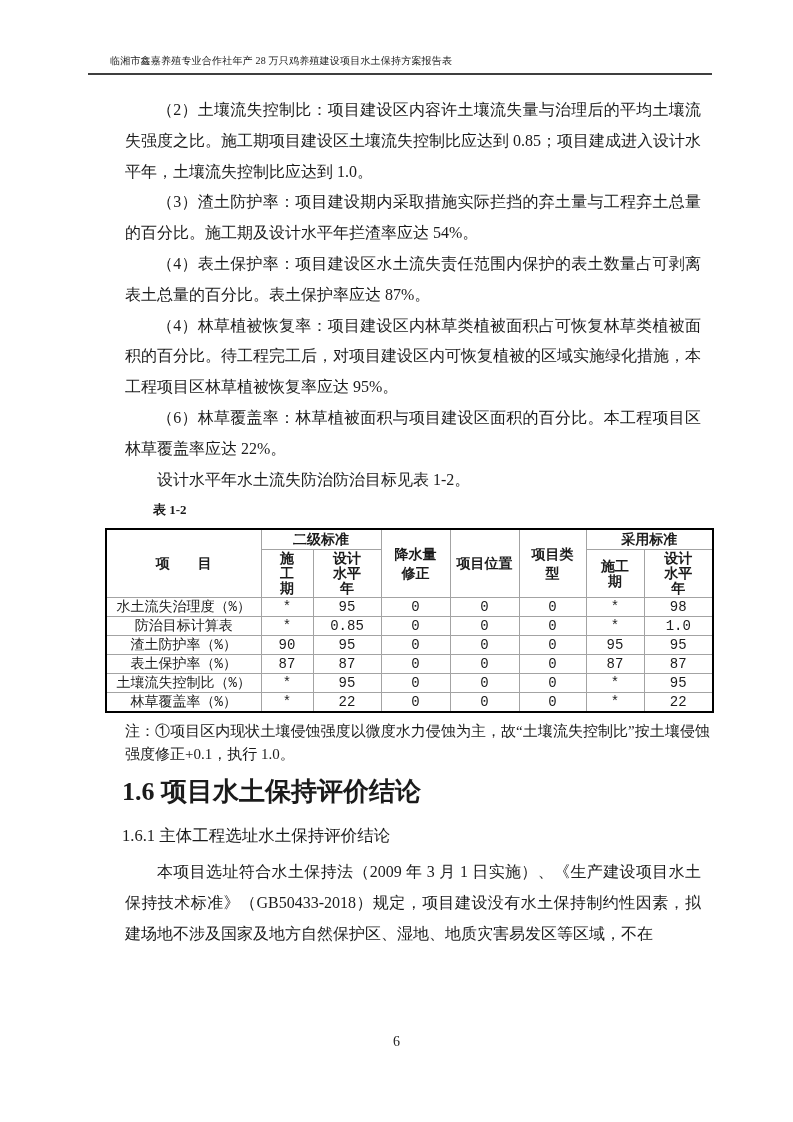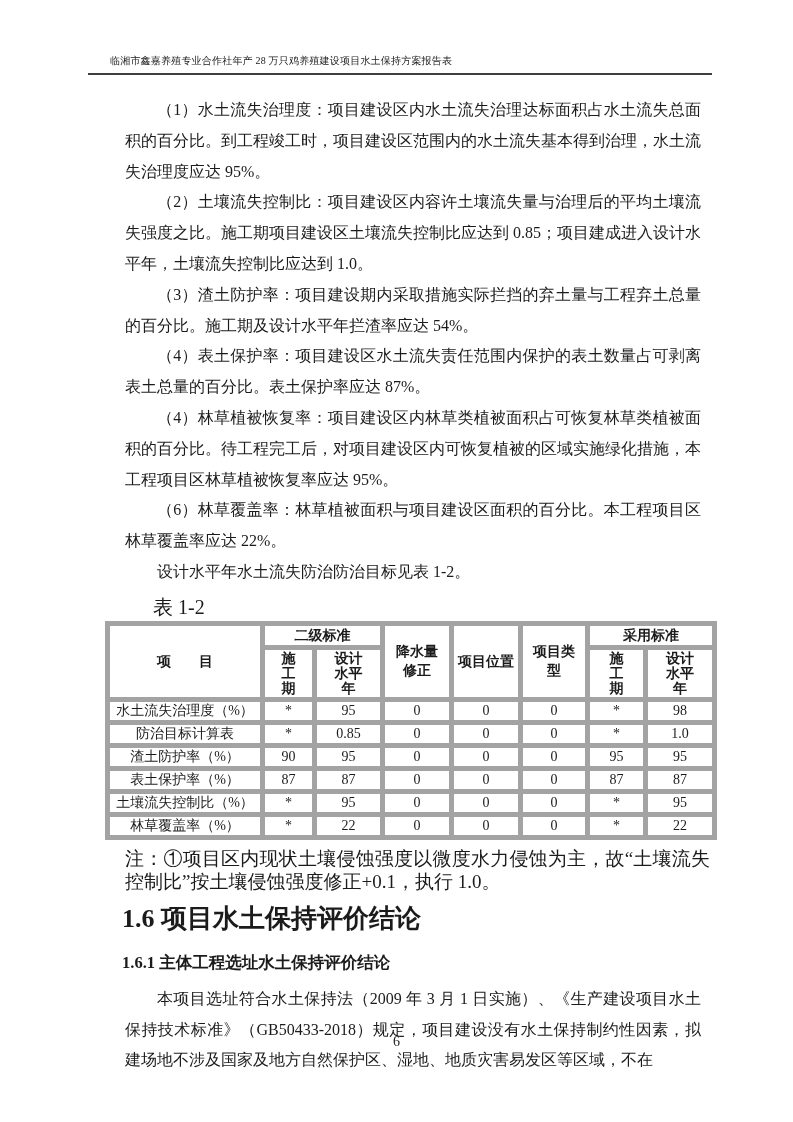--- a/index.html
+++ b/index.html
@@ -37,65 +37,65 @@
     font-size: 16px;
     line-height: 30.8px;
     text-align: justify;
     text-indent: 2em;
   }
   
   .table-caption {
     position: relative;
     margin: 5px 0 2px;
     height: 26px;
-    font-size: 20px;
-    font-weight: normal;
+    font-size: 13px;
+    font-weight: bold;
   }
   .caption-label { position: absolute; left: 28px; top: 1px; }
   .caption-title { display: block; text-align: center; transform: translateX(38px); padding-top: 1px; letter-spacing: 1px; }
   
   .targets-table {
     width: 607px;
     margin-left: -20px;
     border-collapse: collapse;
     table-layout: fixed;
     border: 2px solid #000;
     text-align: center;
   }
   .targets-table th, .targets-table td {
-    border: 5px solid #a3a3a3;
+    border: 1px solid #a3a3a3;
     font-size: 14px;
     padding: 0;
     overflow: hidden;
   }
   .targets-table th { font-weight: bold; line-height: 19px; }
   .targets-table thead tr.sub th { line-height: 15px; padding: 1px 13px; }
   .pre { white-space: pre-line; }
-  .targets-table tbody td { height: 19px; line-height: 18px; }
+  .targets-table tbody td { height: 19px; line-height: 18px; font-family: Liberation Mono, monospace; }
   
   .table-note {
     margin-top: 7px;
     width: 585px;
-    font-size: 19px;
+    font-size: 15px;
     line-height: 23px;
     text-align: justify;
   }
   
   .section-heading {
     margin-top: 12px;
     margin-left: -3px;
     font-size: 26px;
     font-weight: bold;
     line-height: 28px;
   }
   .subsection-heading {
     margin-top: 19px;
     margin-left: -3px;
     font-size: 16.5px;
-    font-weight: bold;
+    font-weight: normal;
     line-height: 22px;
   }
   .section-para { margin-top: 10px; }
   
   .page-number {
     position: absolute;
     top: 1034px;
     left: 0;
     width: 100%;
     text-align: center;
@@ -106,21 +106,20 @@
 <body>
 
 <div class="page">
 
   <header class="page-header">
     <span>临湘市鑫嘉养殖专业合作社年产 28 万只鸡养殖建设项目水土保持方案报告表</span>
   </header>
 
   <main class="content">
 
-    <p class="body-para">（1）水土流失治理度：项目建设区内水土流失治理达标面积占水土流失总面积的百分比。到工程竣工时，项目建设区范围内的水土流失基本得到治理，水土流失治理度应达 95%。</p>
     <p class="body-para">（2）土壤流失控制比：项目建设区内容许土壤流失量与治理后的平均土壤流失强度之比。施工期项目建设区土壤流失控制比应达到 0.85；项目建成进入设计水平年，土壤流失控制比应达到 1.0。</p>
     <p class="body-para">（3）渣土防护率：项目建设期内采取措施实际拦挡的弃土量与工程弃土总量的百分比。施工期及设计水平年拦渣率应达 54%。</p>
     <p class="body-para">（4）表土保护率：项目建设区水土流失责任范围内保护的表土数量占可剥离表土总量的百分比。表土保护率应达 87%。</p>
     <p class="body-para">（4）林草植被恢复率：项目建设区内林草类植被面积占可恢复林草类植被面积的百分比。待工程完工后，对项目建设区内可恢复植被的区域实施绿化措施，本工程项目区林草植被恢复率应达 95%。</p>
     <p class="body-para">（6）林草覆盖率：林草植被面积与项目建设区面积的百分比。本工程项目区林草覆盖率应达 22%。</p>
     <p class="body-para">设计水平年水土流失防治防治目标见表 1-2。</p>
 
     <div class="table-caption">
       <span class="caption-label">表 1-2</span>
     </div>

